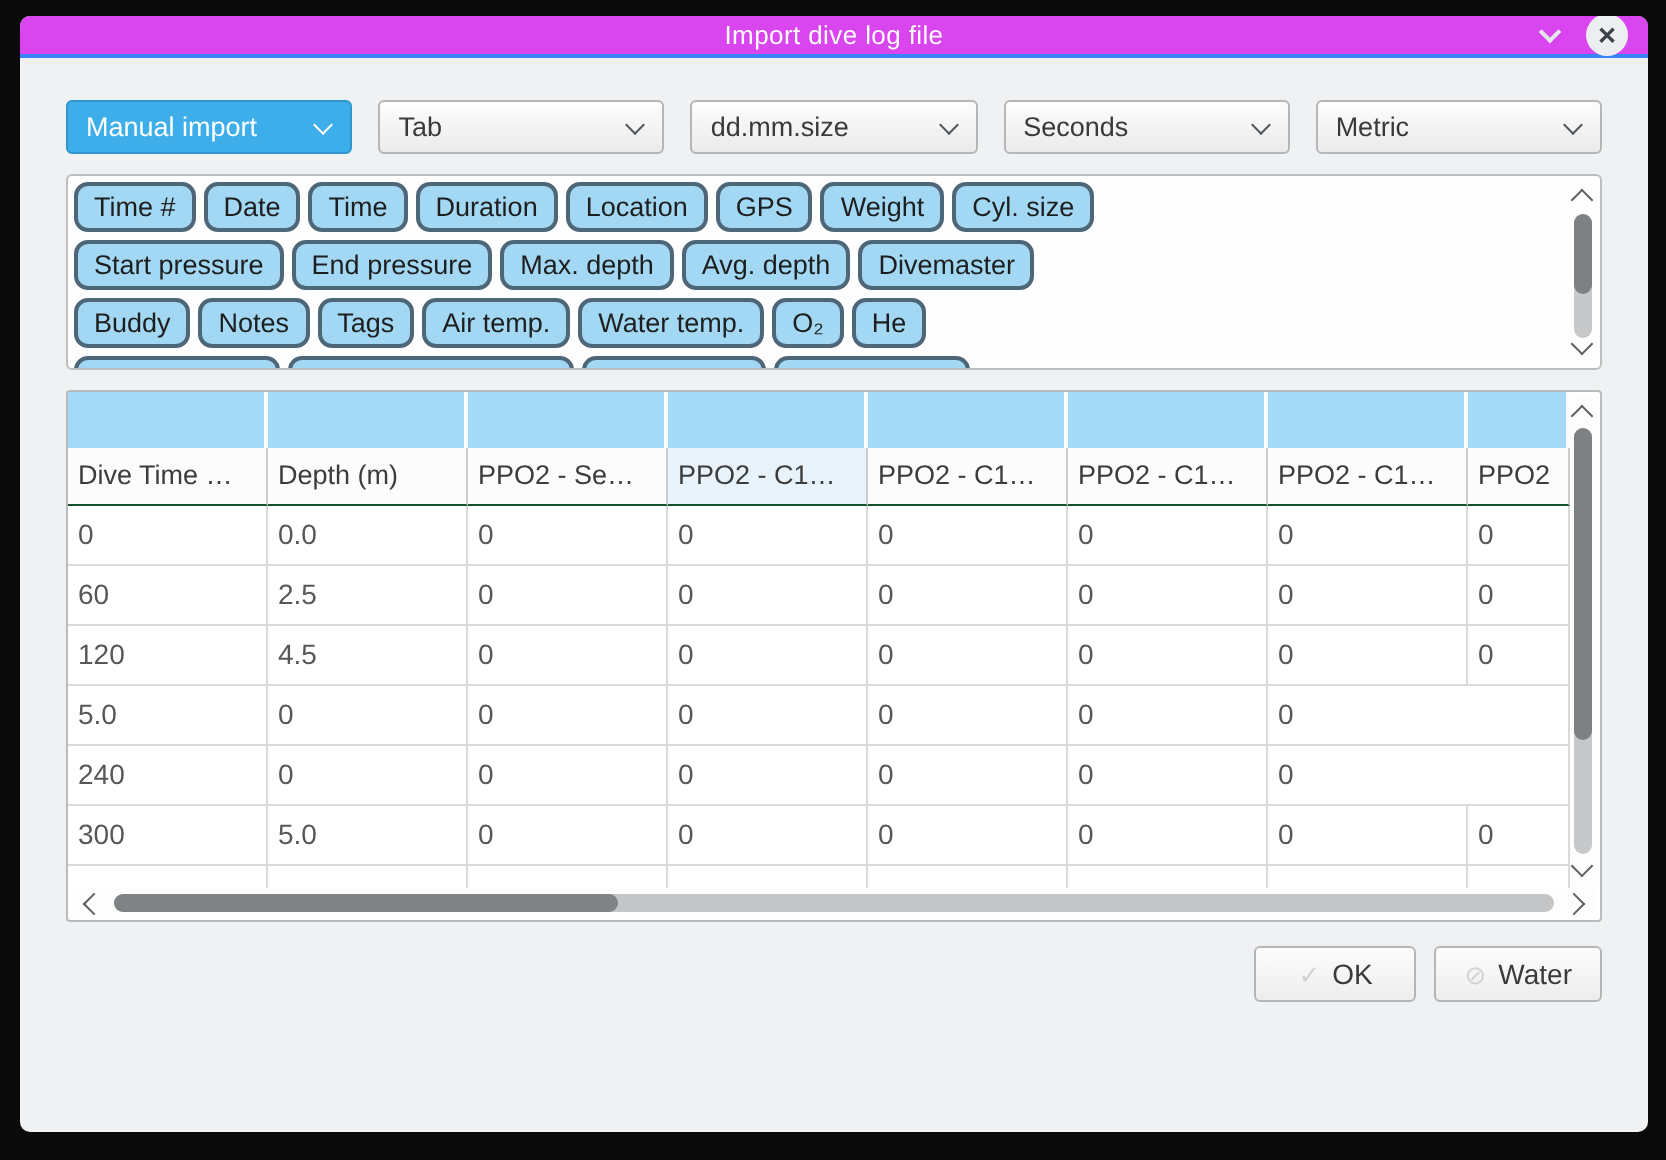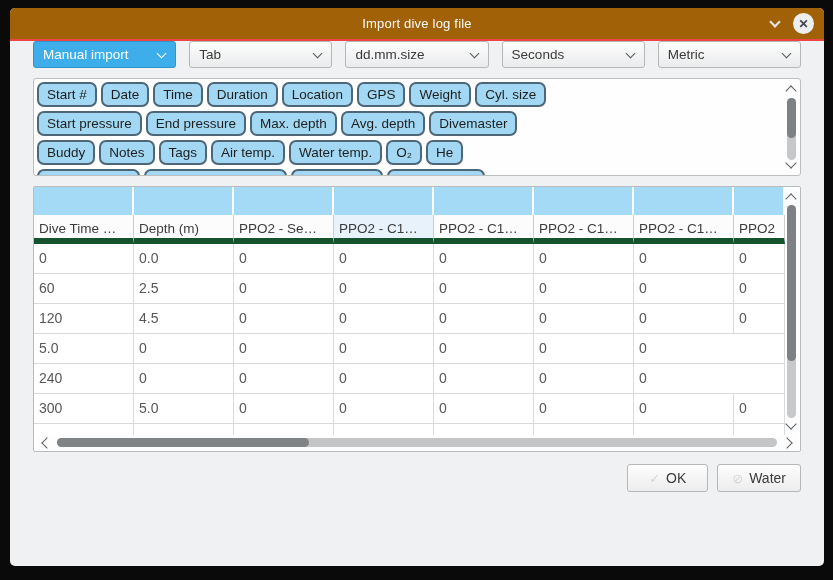--- a/index.html
+++ b/index.html
@@ -3,32 +3,32 @@
 <meta charset="utf-8">
 <style>
   * { box-sizing: border-box; margin: 0; padding: 0; }
   html,body { width:833px; height:580px; }
   body { background:#0a0a0a; font-family:"Liberation Sans", sans-serif; position:relative; overflow:hidden; }
 
   .window { position:absolute; left:10px; top:8px; width:814px; height:558px;
             background:#f0f1f2; border-radius:5px; overflow:hidden; }
 
   
-  .titlebar { height:33px; background:#a16207; border-bottom:2px solid #ef4444;
+  .titlebar { height:21px; background:#d946ef; border-bottom:2px solid #3b82f6;
               display:flex; align-items:center; position:relative; }
   .title { position:absolute; left:0; right:0; text-align:center; color:#fcfcfc; font-size:13px; letter-spacing:.2px; }
   .tb-right { position:absolute; right:10px; display:flex; align-items:center; gap:14px; }
   .chev { display:inline-block; width:8px; height:8px; border-right:2px solid #e6e8e9; border-bottom:2px solid #e6e8e9; transform:rotate(45deg); margin-top:-4px; }
   .close-btn { width:21px; height:21px; border-radius:50%; background:#edeef0; color:#3c434a;
                display:flex; align-items:center; justify-content:center; font-size:12px; font-weight:bold; cursor:default; }
 
   .content { padding:0 23px 0 23px; }
 
   
-  .selects-row { display:flex; gap:13px; }
+  .selects-row { display:flex; gap:13px; margin-top:21px; }
   .combo { flex:1; height:27px; border:1px solid #b4b6b8; border-radius:3px;
            background:linear-gradient(#fdfdfd,#eaebec); display:flex; align-items:center;
            padding:0 9px; font-size:13.5px; color:#3a3a3a; position:relative; }
   .combo .cchev { position:absolute; right:10px; width:7px; height:7px; border-right:1.6px solid #53575b; border-bottom:1.6px solid #53575b; transform:rotate(45deg); margin-top:-3px; }
   .combo.active { background:#3daee9; border-color:#2f96cd; color:#ffffff; }
   .combo.active .cchev { border-color:#ffffff; }
 
   
   .tags-panel { margin-top:10px; height:98px; background:#fefefe; border:1px solid #bcbebf;
                 border-radius:3px; position:relative; overflow:hidden; }
@@ -47,21 +47,21 @@
 
   
   .table-frame { margin-top:10px; height:266px; background:#ffffff; border:1px solid #b9bbbc;
                  border-radius:2px; position:relative; overflow:hidden; }
   .tbl-area { position:absolute; left:0; top:0; right:15px; bottom:16px; overflow:hidden; }
   .trow { display:flex; }
   .tcell { width:100px; flex:none; padding-left:5px; overflow:hidden; white-space:nowrap; }
   .tcell.last { flex:1; width:auto; }
   .blue-row .tcell { height:28px; background:#a5daf6; border-right:2px solid #fbfcfd; }
   .head-row .tcell { height:29px; line-height:28px; font-size:13.5px; color:#3c3c3c;
-                     background:#fcfcfc; border-right:1px solid #cbccce; border-bottom:6px solid #14532d; }
+                     background:#fcfcfc; border-right:1px solid #cbccce; border-bottom:1px solid #14532d; }
   .head-row .tcell.hl { background:#e8f2fa; }
   .data-row .tcell { height:30px; line-height:29px; font-size:14px; color:#575757;
                      border-right:1px solid #d9dadb; border-bottom:1px solid #d9dadb; }
   .stub-row .tcell { height:12px; border-right:1px solid #d9dadb; }
 
   
   .tbl-vscroll { position:absolute; top:2px; right:1px; bottom:17px; width:14px; background:#fdfdfd; }
 
   
   .hscroll { position:absolute; left:2px; right:2px; bottom:1px; height:15px; background:#fdfdfd;
@@ -113,21 +113,21 @@
       </div>
       <div class="combo">
         <span>Metric</span>
         <span class="cchev"></span>
       </div>
     </div>
 
     <div class="tags-panel">
       <div class="tags-clip">
           <div class="tag-row">
-            <span class="tag">Start #</span>
+            <span class="tag">Time #</span>
             <span class="tag">Date</span>
             <span class="tag">Time</span>
             <span class="tag">Duration</span>
             <span class="tag">Location</span>
             <span class="tag">GPS</span>
             <span class="tag">Weight</span>
             <span class="tag">Cyl. size</span>
           </div>
           <div class="tag-row">
             <span class="tag">Start pressure</span>

